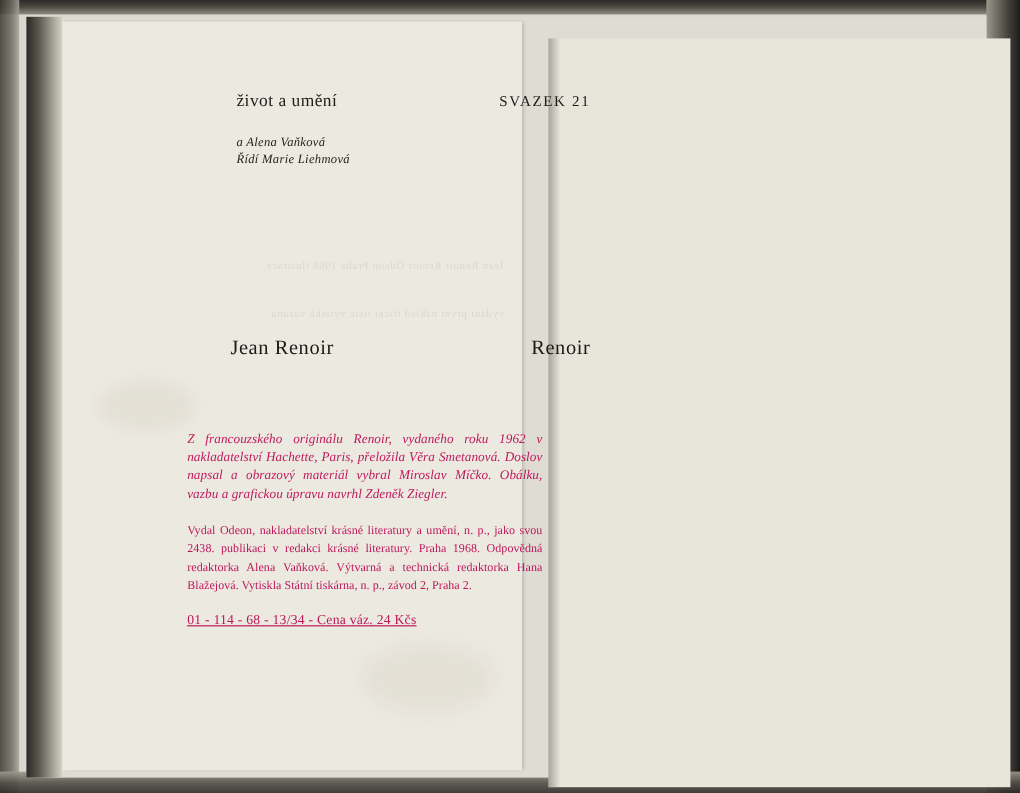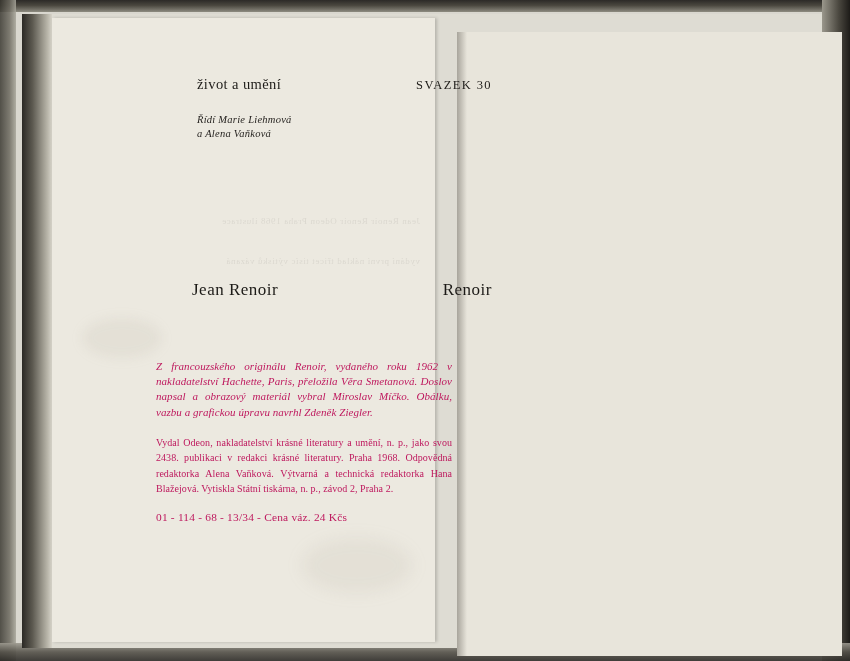--- a/index.html
+++ b/index.html
@@ -170,20 +170,21 @@
   }
   .para.italic {
     font-style: italic;
     font-size: 11px;
     line-height: 15.2px;
   }
   .code-line {
     font-size: 11.4px;
     letter-spacing: .2px;
     margin-top: 6px;
+    text-decoration: underline;
   }
 
   
   .blotch {
     position: absolute;
     border-radius: 50%;
     pointer-events: none;
   }
 </style>
 </head>
@@ -206,26 +207,26 @@
 
     <div class="blotch" style="left:30px; top:300px; width:80px; height:40px; background:rgba(160,150,130,.10); filter:blur(6px);"></div>
     <div class="blotch" style="left:250px; top:520px; width:110px; height:55px; background:rgba(160,150,130,.10); filter:blur(8px);"></div>
 
     <div class="ghost-block" id="ghost1">Jean Renoir Renoir Odeon Praha 1968 ilustrace</div>
     <div class="ghost-block" id="ghost2">vydání první náklad třicet tisíc výtisků vázaná</div>
 
     <div class="content">
       <div class="line-series">
         <span class="series-name">život a umění</span>
-        <span class="series-vol">SVAZEK 30</span>
+        <span class="series-vol">SVAZEK 21</span>
       </div>
 
       <div class="editors">
+        <div>a Alena Vaňková</div>
         <div>Řídí Marie Liehmová</div>
-        <div>a Alena Vaňková</div>
       </div>
     </div>
 
     <div class="title-row">
       <span>Jean Renoir</span>
       <span>Renoir</span>
     </div>
 
     <div class="colophon">
       <p class="para italic">Z francouzského originálu Renoir, vydaného roku 1962 v nakladatelství Hachette, Paris, přeložila Věra Smetanová. Doslov napsal a obrazový materiál vybral Miroslav Míčko. Obálku, vazbu a grafickou úpravu navrhl Zdeněk Ziegler.</p>

